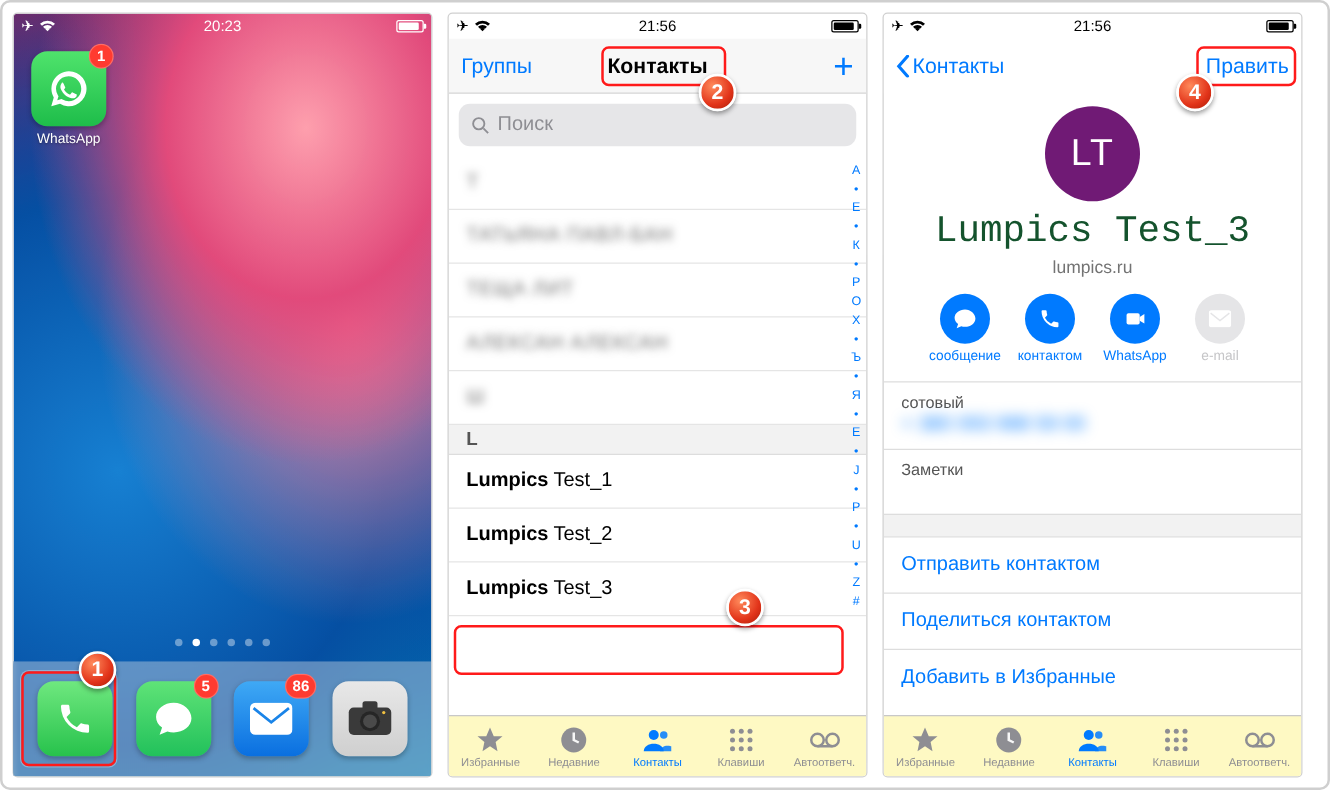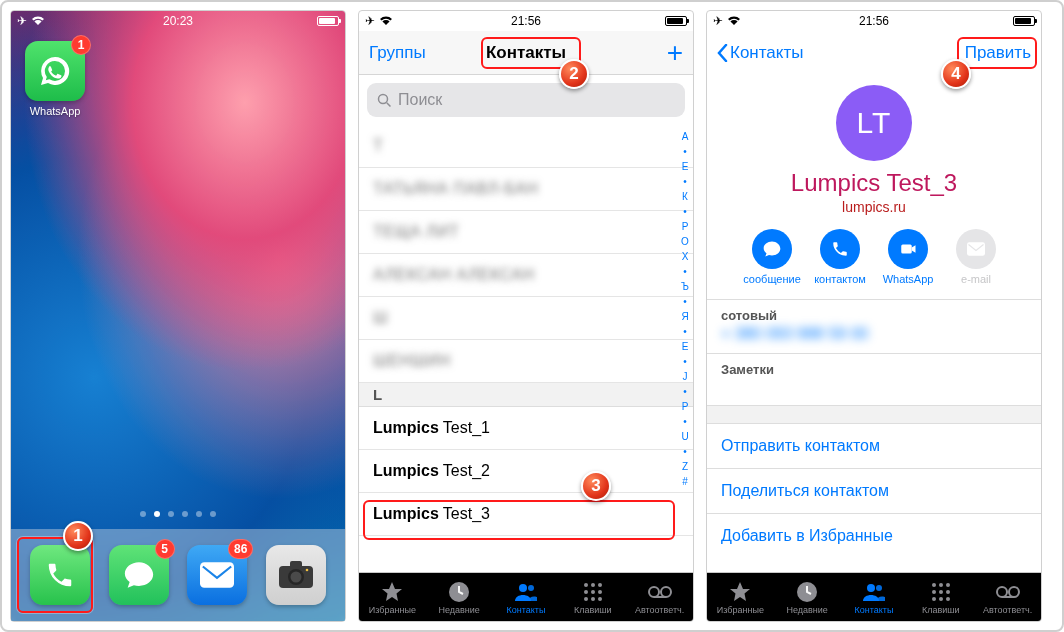--- a/index.html
+++ b/index.html
@@ -119,51 +119,51 @@
   .blur { color:transparent; text-shadow:0 0 7px rgba(0,0,0,0.55); letter-spacing:0.5px;}
   .index-bar {
     position:absolute; right:0; top:114px; bottom:49px; width:16px;
     display:flex; flex-direction:column; justify-content:flex-start;
     font-size:10px; color:#007aff; align-items:center; padding-top:4px;
     line-height: 15px;
   }
   
   .tab-bar {
     position:absolute; left:0; right:0; bottom:0; height:49px;
-    background:#000000; border-top:1px solid #c8c8c8;
+    background:#fef9c3; border-top:1px solid #c8c8c8;
     display:flex;
   }
   .tab {
     flex:1; display:flex; flex-direction:column; align-items:center; justify-content:center;
     font-size:9px; color:#8e8e93; gap:1px;
   }
   .tab.active { color:#007aff; }
   .tab svg { width:24px; height:24px; }
   
   .detail-scroll { position:absolute; top:64px; left:0; right:0; bottom:49px; overflow:hidden; }
   .avatar {
-    width:76px; height:76px; border-radius:50%; background:#8b5cf6;
+    width:76px; height:76px; border-radius:50%; background:#701a75;
     margin:10px auto 8px auto; display:flex; align-items:center; justify-content:center;
     color:#fff; font-size:30px; letter-spacing:1px;
   }
-  .contact-name { text-align:center; font-size:24px; color:#be185d; margin-bottom:2px; }
-  .contact-sub  { text-align:center; font-size:14px; color:#b91c1c; margin-bottom:14px; }
+  .contact-name { text-align:center; font-size:30px; color:#14532d; margin-bottom:2px;font-family:Liberation Mono, monospace; }
+  .contact-sub  { text-align:center; font-size:14px; color:#737373; margin-bottom:14px; }
   .action-row { display:flex; justify-content:center; gap:6px; margin-bottom:14px; }
   .action { display:flex; flex-direction:column; align-items:center; width:62px; font-size:11px; color:#007aff; gap:4px;}
   .action.disabled { color:#c6c6c8; }
   .action .circle {
     width:40px; height:40px; border-radius:50%; background:#007aff;
     display:flex; align-items:center; justify-content:center;
   }
   .action.disabled .circle { background:#e5e5e7; }
   .cell {
     border-top:1px solid #ddd; padding:8px 14px 10px 14px; font-size:16px;
   }
   .cell:last-child { border-bottom:1px solid #ddd; }
-  .cell .label { font-size:13px; color:#555; margin-bottom:2px;font-weight:bold; }
+  .cell .label { font-size:13px; color:#555; margin-bottom:2px; }
   .cell .value { color:#007aff; }
   .cell.link { color:#007aff; padding:13px 14px; }
   .phone-blur { filter: blur(5px); }
   
   .hl {
     position:absolute; border:2px solid #ff1a1a; border-radius:6px;
     box-shadow:0 0 0 1px rgba(255,255,255,0.3);
     pointer-events:none;
   }
   .step {
@@ -285,23 +285,20 @@
         <span class="blur">ТАТЬЯНА ПАВЛ-БАН</span>
       </div>
     <div class="row">
         <span class="blur">ТЕЩА ЛИТ</span>
       </div>
     <div class="row">
         <span class="blur">АЛЕКСАН АЛЕКСАН</span>
       </div>
     <div class="row">
         <span class="blur">Ш</span>
-      </div>
-    <div class="row">
-        <span class="blur">ШЕНШИН</span>
       </div>
     <div class="section-header">L</div>
     <div class="row">
       <span class="bold">Lumpics</span>
       <span>Test_1</span>
     </div>
     <div class="row">
       <span class="bold">Lumpics</span>
       <span>Test_2</span>
     </div>

